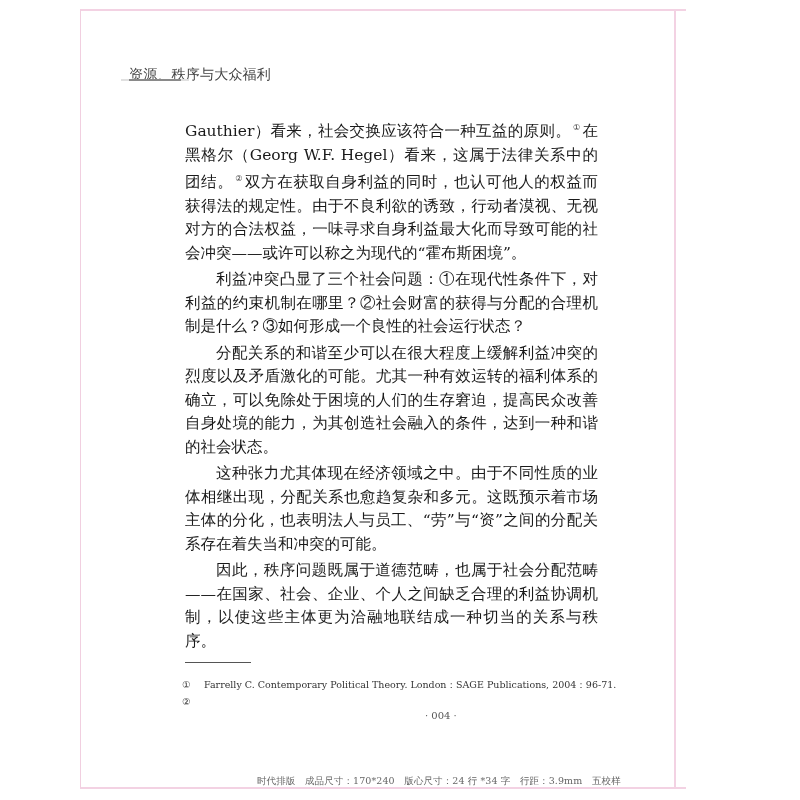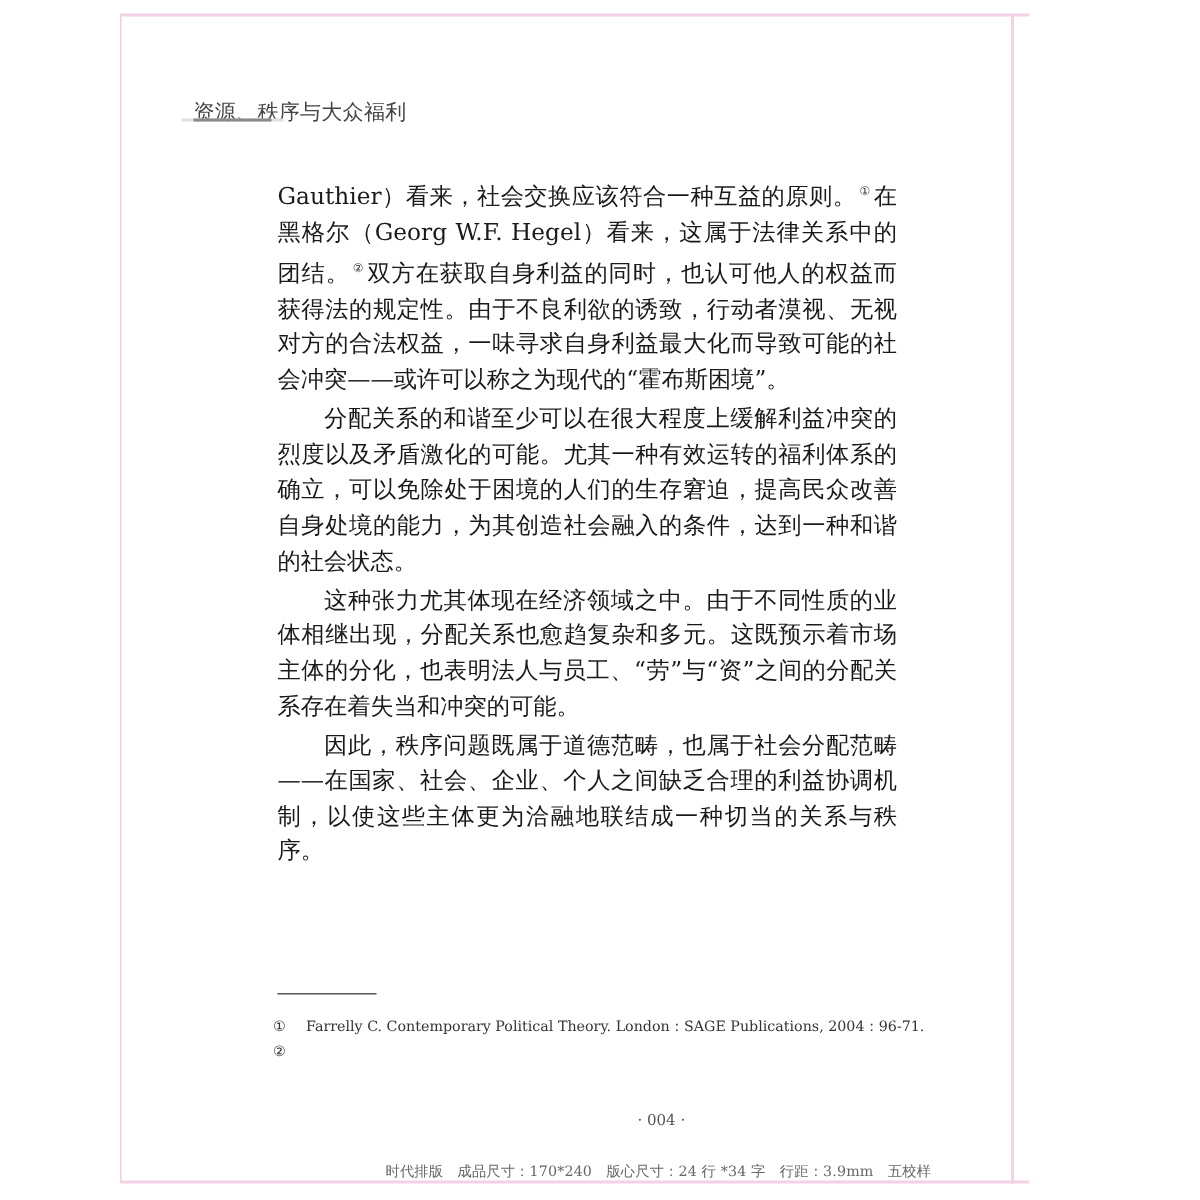--- a/index.html
+++ b/index.html
@@ -18,38 +18,39 @@
   .body-text { position: absolute; left: 185px; top: 116px; width: 413px; font-size: 15.5px; line-height: 23.6px;
                text-align: justify; }
   .body-text p { margin: 0; }
   .body-text p.indent { text-indent: 2em; }
   .body-text p + p { margin-top: 2.6px; }
   sup.fn { font-size: 8px; vertical-align: 6px; margin: 0 2px; color: #333; }
   .fn-rule { position: absolute; left: 185px; top: 662px; width: 66px; height: 1px; background: #555; }
   .footnotes { position: absolute; left: 182px; top: 676px; font-size: 9.5px; color: #333; line-height: 17px; }
   .footnotes .fn-item { display: flex; white-space: nowrap; }
   .footnotes .fn-mark { width: 22px; }
-  .folio { position: absolute; left: 378px; top: 742px; font-size: 10px; color: #555; padding-left: 47px; }
+  .folio { position: absolute; left: 378px; top: 710px; font-size: 10px; color: #555; padding-left: 47px; }
   .imprint { position: absolute; left: 257px; top: 775px; font-size: 9.5px; color: #666; white-space: nowrap; letter-spacing: 0.1px; }
 </style>
 </head>
 <body>
 
 <div class="page-frame"></div>
 <div class="frame-ext-top"></div>
 <div class="frame-ext-bottom"></div>
 
 <div class="running-head">
   <span class="title">资源、秩序与大众福利</span>
   <div class="rule-light"></div>
   <div class="rule-dark"></div>
 </div>
 
 <div class="body-text" id="body-text">
     <p><span>Gauthier）看来，社会交换应该符合一种互益的原则。</span><sup class="fn">①</sup><span>在黑格尔（Georg W.F. Hegel）看来，这属于法律关系中的团结。</span><sup class="fn">②</sup><span>双方在获取自身利益的同时，也认可他人的权益而获得法的规定性。由于不良利欲的诱致，行动者漠视、无视对方的合法权益，一味寻求自身利益最大化而导致可能的社会冲突——或许可以称之为现代的“霍布斯困境”。</span></p>
+    <p class="indent"><span>利益冲突凸显了三个社会问题：①在现代性条件下，对利益的约束机制在哪里？②社会财富的获得与分配的合理机制是什么？③如何形成一个良性的社会运行状态？</span></p>
     <p class="indent"><span>分配关系的和谐至少可以在很大程度上缓解利益冲突的烈度以及矛盾激化的可能。尤其一种有效运转的福利体系的确立，可以免除处于困境的人们的生存窘迫，提高民众改善自身处境的能力，为其创造社会融入的条件，达到一种和谐的社会状态。</span></p>
     <p class="indent"><span>这种张力尤其体现在经济领域之中。由于不同性质的业体相继出现，分配关系也愈趋复杂和多元。这既预示着市场主体的分化，也表明法人与员工、“劳”与“资”之间的分配关系存在着失当和冲突的可能。</span></p>
     <p class="indent"><span>因此，秩序问题既属于道德范畴，也属于社会分配范畴——在国家、社会、企业、个人之间缺乏合理的利益协调机制，以使这些主体更为洽融地联结成一种切当的关系与秩序。</span></p>
   </div>
 
 <div class="fn-rule"></div>
 <div class="footnotes">
   <div class="fn-item">
     <span class="fn-mark">①</span>
     <span>Farrelly C. Contemporary Political Theory. London：SAGE Publications, 2004：96-71.</span>

